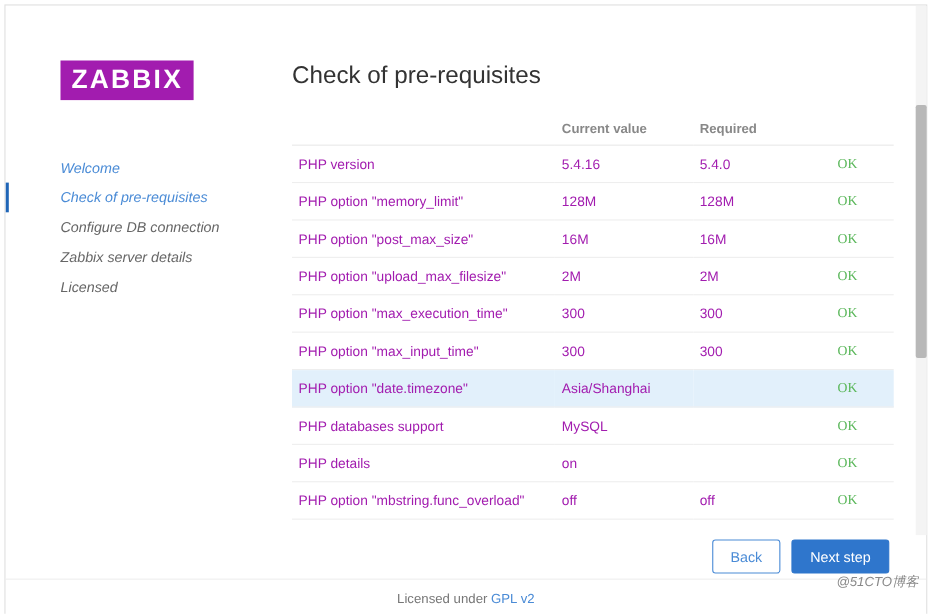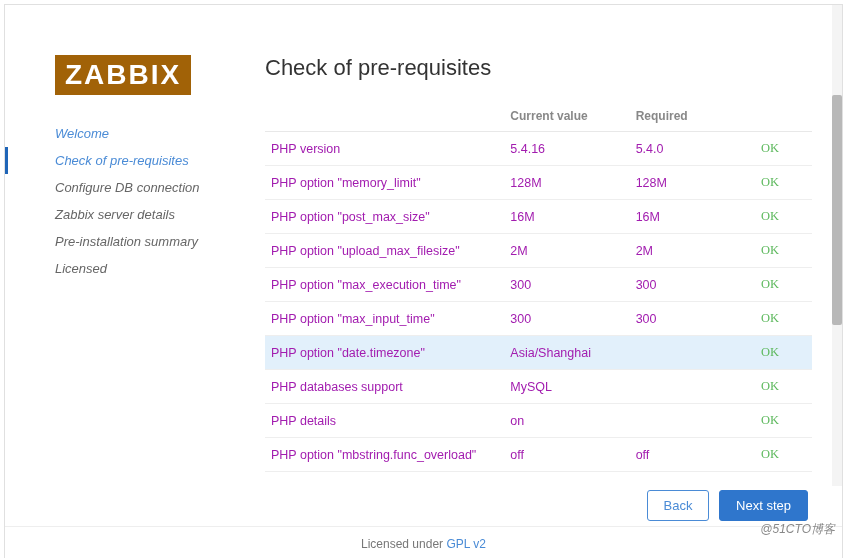--- a/index.html
+++ b/index.html
@@ -24,28 +24,28 @@
       display: flex;
       flex: 1;
       overflow: hidden;
     }
     .sidebar {
       width: 240px;
       padding: 50px 0 0 50px;
       flex-shrink: 0;
     }
     .logo {
-      background: #a16207;
+      background: #a21caf;
       color: #fff;
       font-weight: bold;
-      font-size: 28px;
+      font-size: 24px;
       letter-spacing: 2px;
       padding: 4px 10px;
       display: inline-block;
-      margin-bottom: 25px;
+      margin-bottom: 48px;
       font-family: Arial, sans-serif;
     }
     .nav-item {
       padding: 6px 0;
       color: #666;
       cursor: pointer;
       border-left: 3px solid transparent;
       margin-left: -50px;
       padding-left: 47px;
       font-style: italic;
@@ -152,21 +152,20 @@
 
 <div class="container">
   <div class="main">
     <div class="sidebar">
       <div class="logo">ZABBIX</div>
       <div id="nav-list">
           <div class="nav-item completed">Welcome</div>
           <div class="nav-item active">Check of pre-requisites</div>
           <div class="nav-item">Configure DB connection</div>
           <div class="nav-item">Zabbix server details</div>
-          <div class="nav-item">Pre-installation summary</div>
           <div class="nav-item">Licensed</div>
         </div>
     </div>
     <div class="content">
       <h1 class="page-title">Check of pre-requisites</h1>
       <table>
         <thead>
           <tr>
             <th></th>
             <th>Current value</th>

